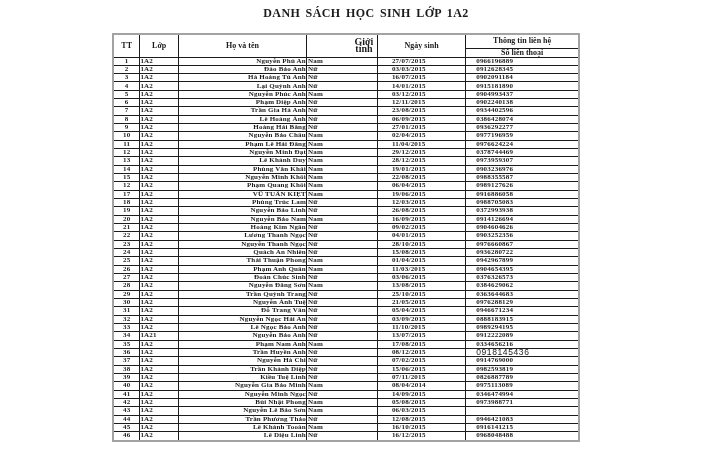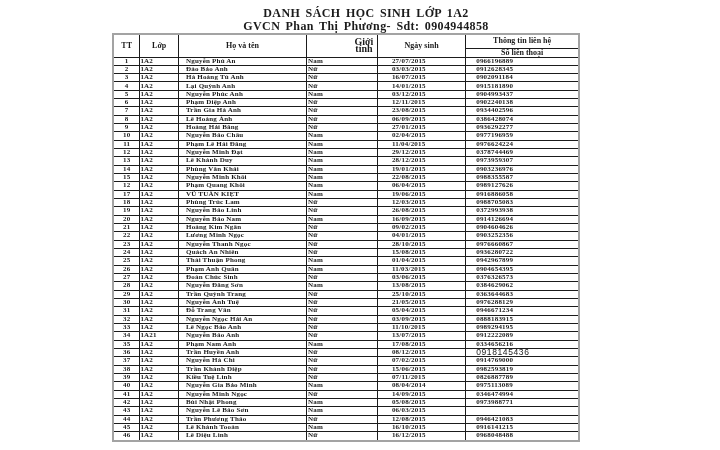--- a/index.html
+++ b/index.html
@@ -40,38 +40,37 @@
   .hdr-sub { height: 8px; }
   .wrap-narrow { display: inline-block; width: 26px; line-height: 7px; font-size: 10px; white-space: normal; margin-left: 44px; }
   .wrap-contact { display: inline-block; width: 78px; line-height: 7px; font-size: 8px; white-space: normal; }
 
   .roster td {
     height: 7.33px; font-size: 7px; line-height: 7.3px;
     vertical-align: middle; letter-spacing: 0.2px;
   }
   td.c-tt     { text-align: center; }
   td.c-lop    { }
-  td.c-name   { padding-left: 7px; }
+  td.c-name   { padding-left: 7px; text-align: right; }
   td.c-gender { padding-left: 1px; }
   td.c-dob    { padding-left: 14px; }
   td.c-phone  { padding-left: 10px; }
   td.c-phone.phone-large {
     font-size: 8.5px;
     font-family: "Liberation Sans", sans-serif;
     font-weight: normal; letter-spacing: 0.6px; margin-left: 35px;
   }
 </style>
 </head>
 <body>
 
 <div class="sheet">
 
   <div class="titles">
     <div class="title-line">DANH SÁCH HỌC SINH LỚP 1A2</div>
-    <div class="title-line">GVCN Phan Thị Phương- Sdt: 0904944858</div>
   </div>
 
   <table class="roster">
     <colgroup>
       <col style="width:32px">
       <col style="width:46px">
       <col style="width:145px">
       <col style="width:58px">
       <col style="width:102px">
       <col style="width:125px">
@@ -254,21 +253,21 @@
       <td class="c-tt">21</td>
       <td class="c-lop">1A2</td>
       <td class="c-name">Hoàng Kim Ngân</td>
       <td class="c-gender">Nữ</td>
       <td class="c-dob">09/02/2015</td>
       <td class="c-phone">0904604626</td>
     </tr>
         <tr>
       <td class="c-tt">22</td>
       <td class="c-lop">1A2</td>
-      <td class="c-name">Lương Minh Ngọc</td>
+      <td class="c-name">Lương Thanh Ngọc</td>
       <td class="c-gender">Nữ</td>
       <td class="c-dob">04/01/2015</td>
       <td class="c-phone">0903252356</td>
     </tr>
         <tr>
       <td class="c-tt">23</td>
       <td class="c-lop">1A2</td>
       <td class="c-name">Nguyễn Thanh Ngọc</td>
       <td class="c-gender">Nữ</td>
       <td class="c-dob">28/10/2015</td>

